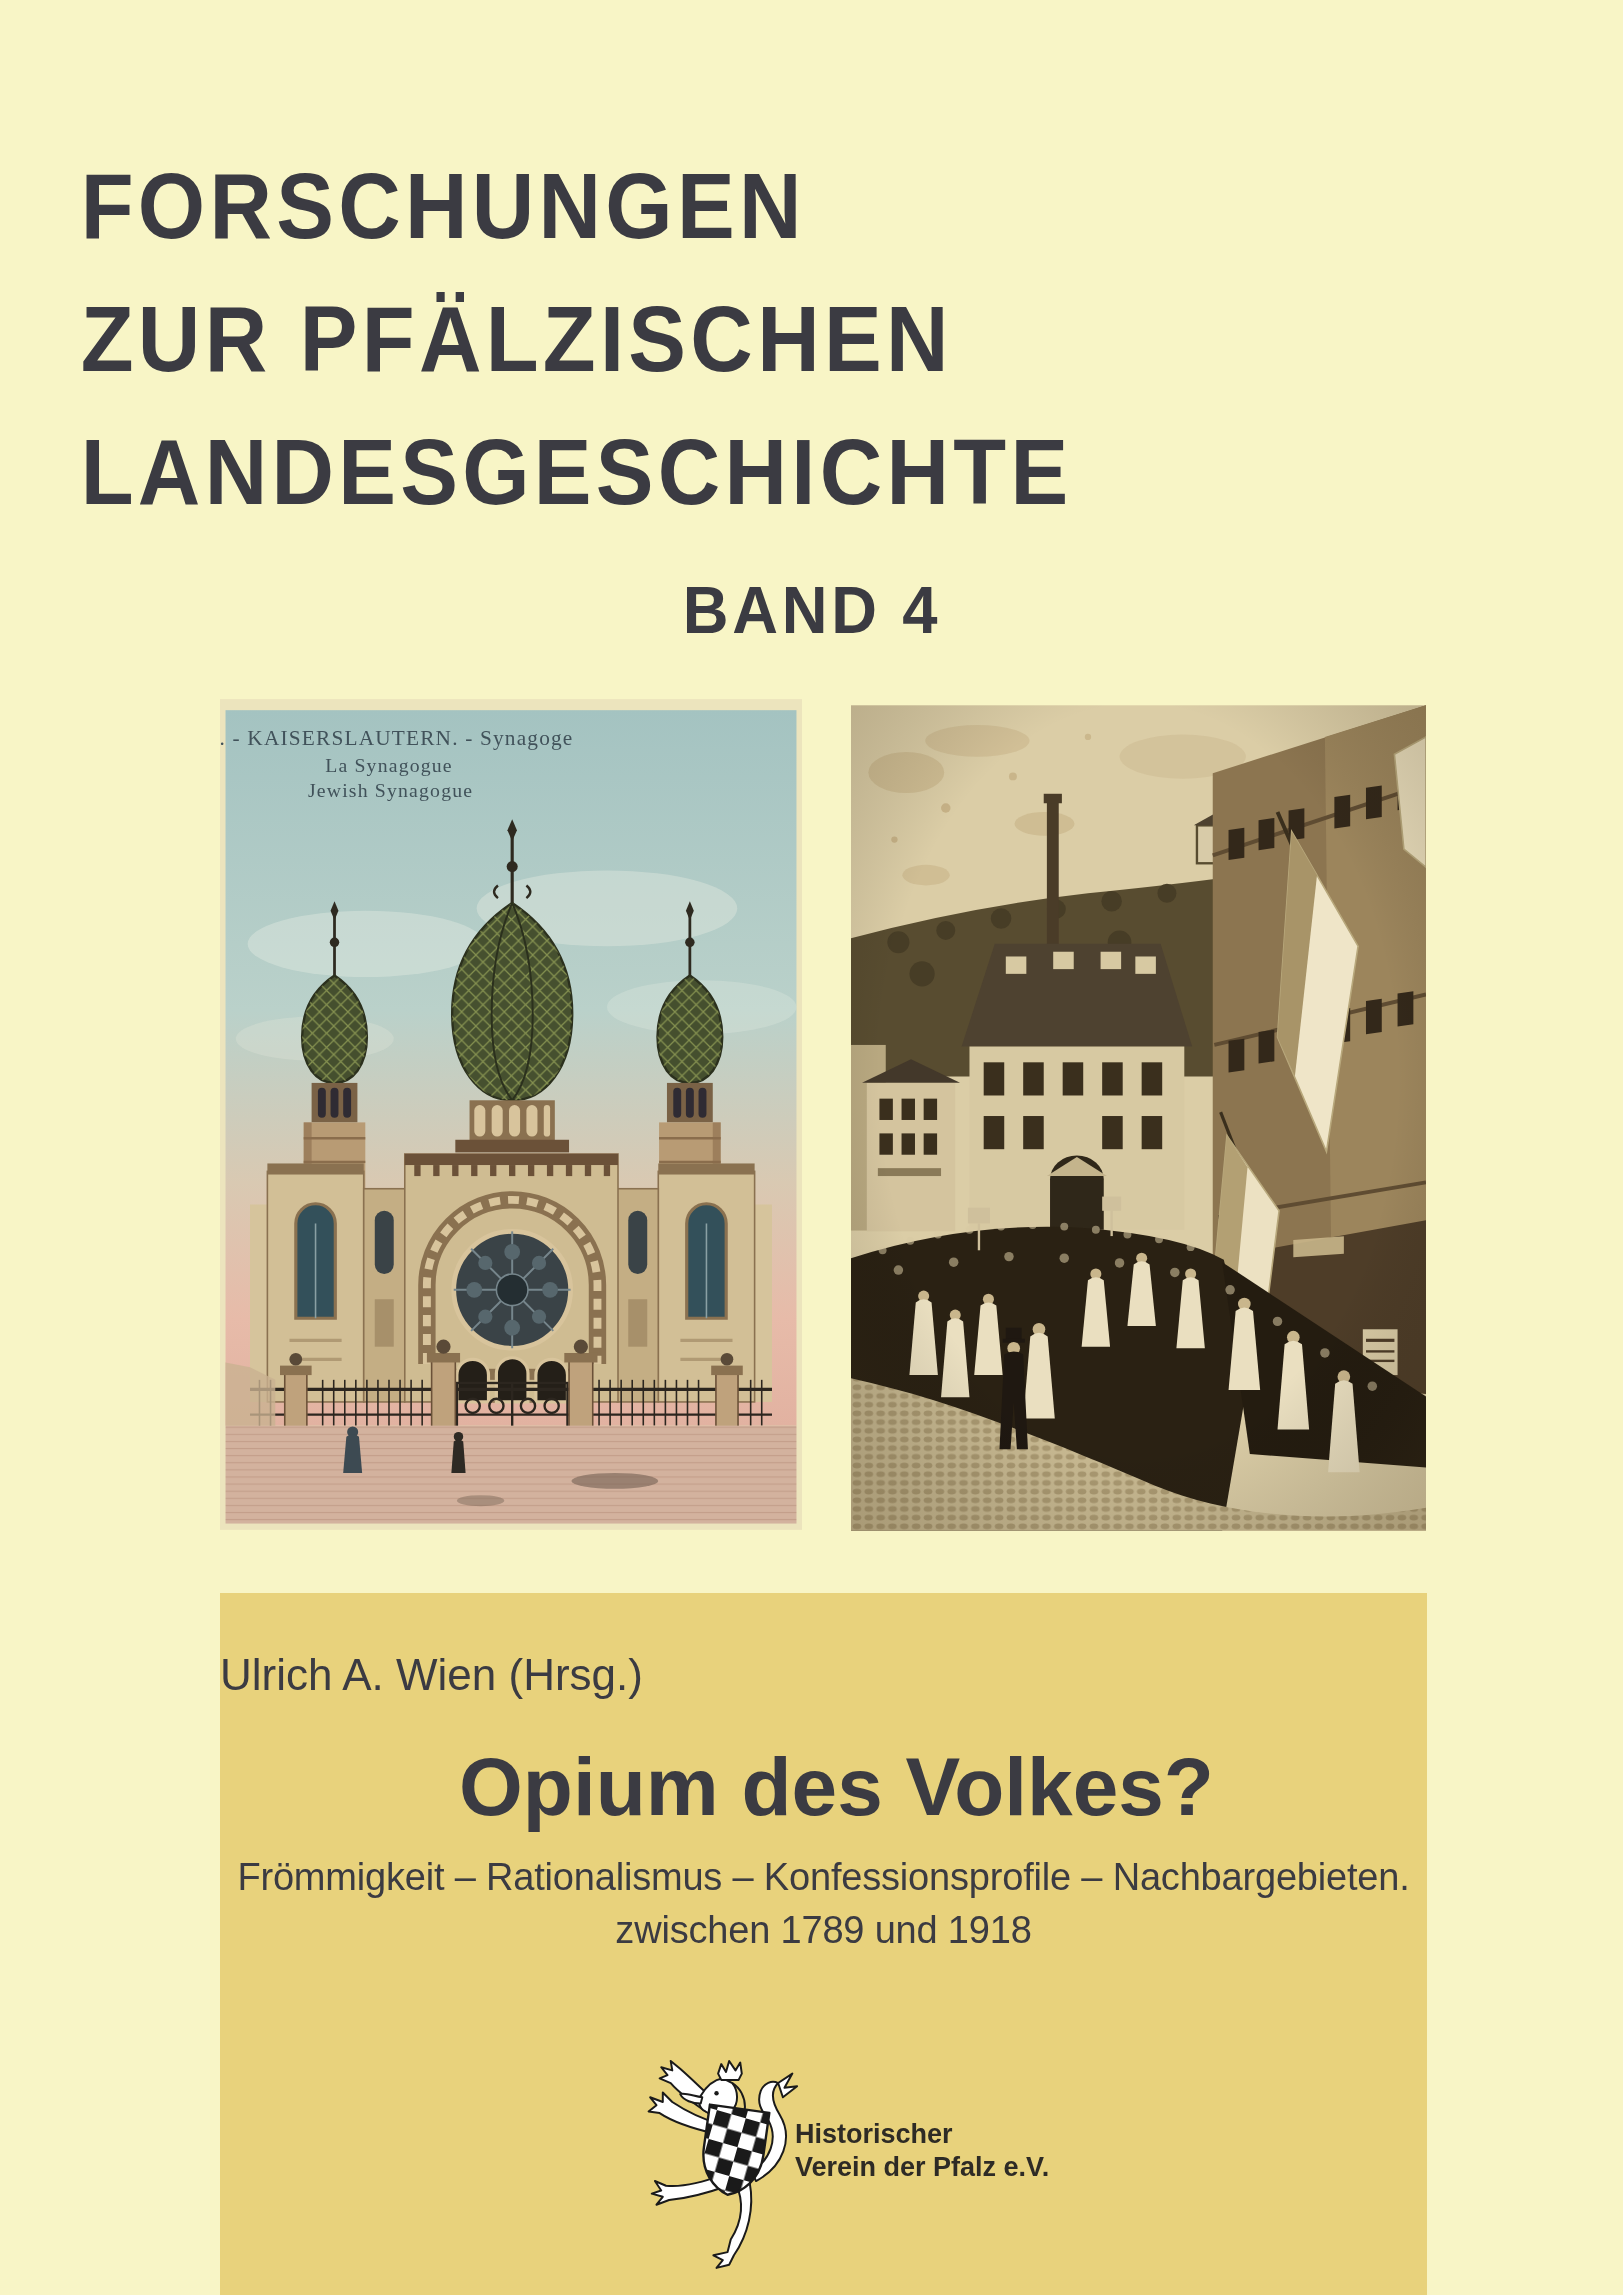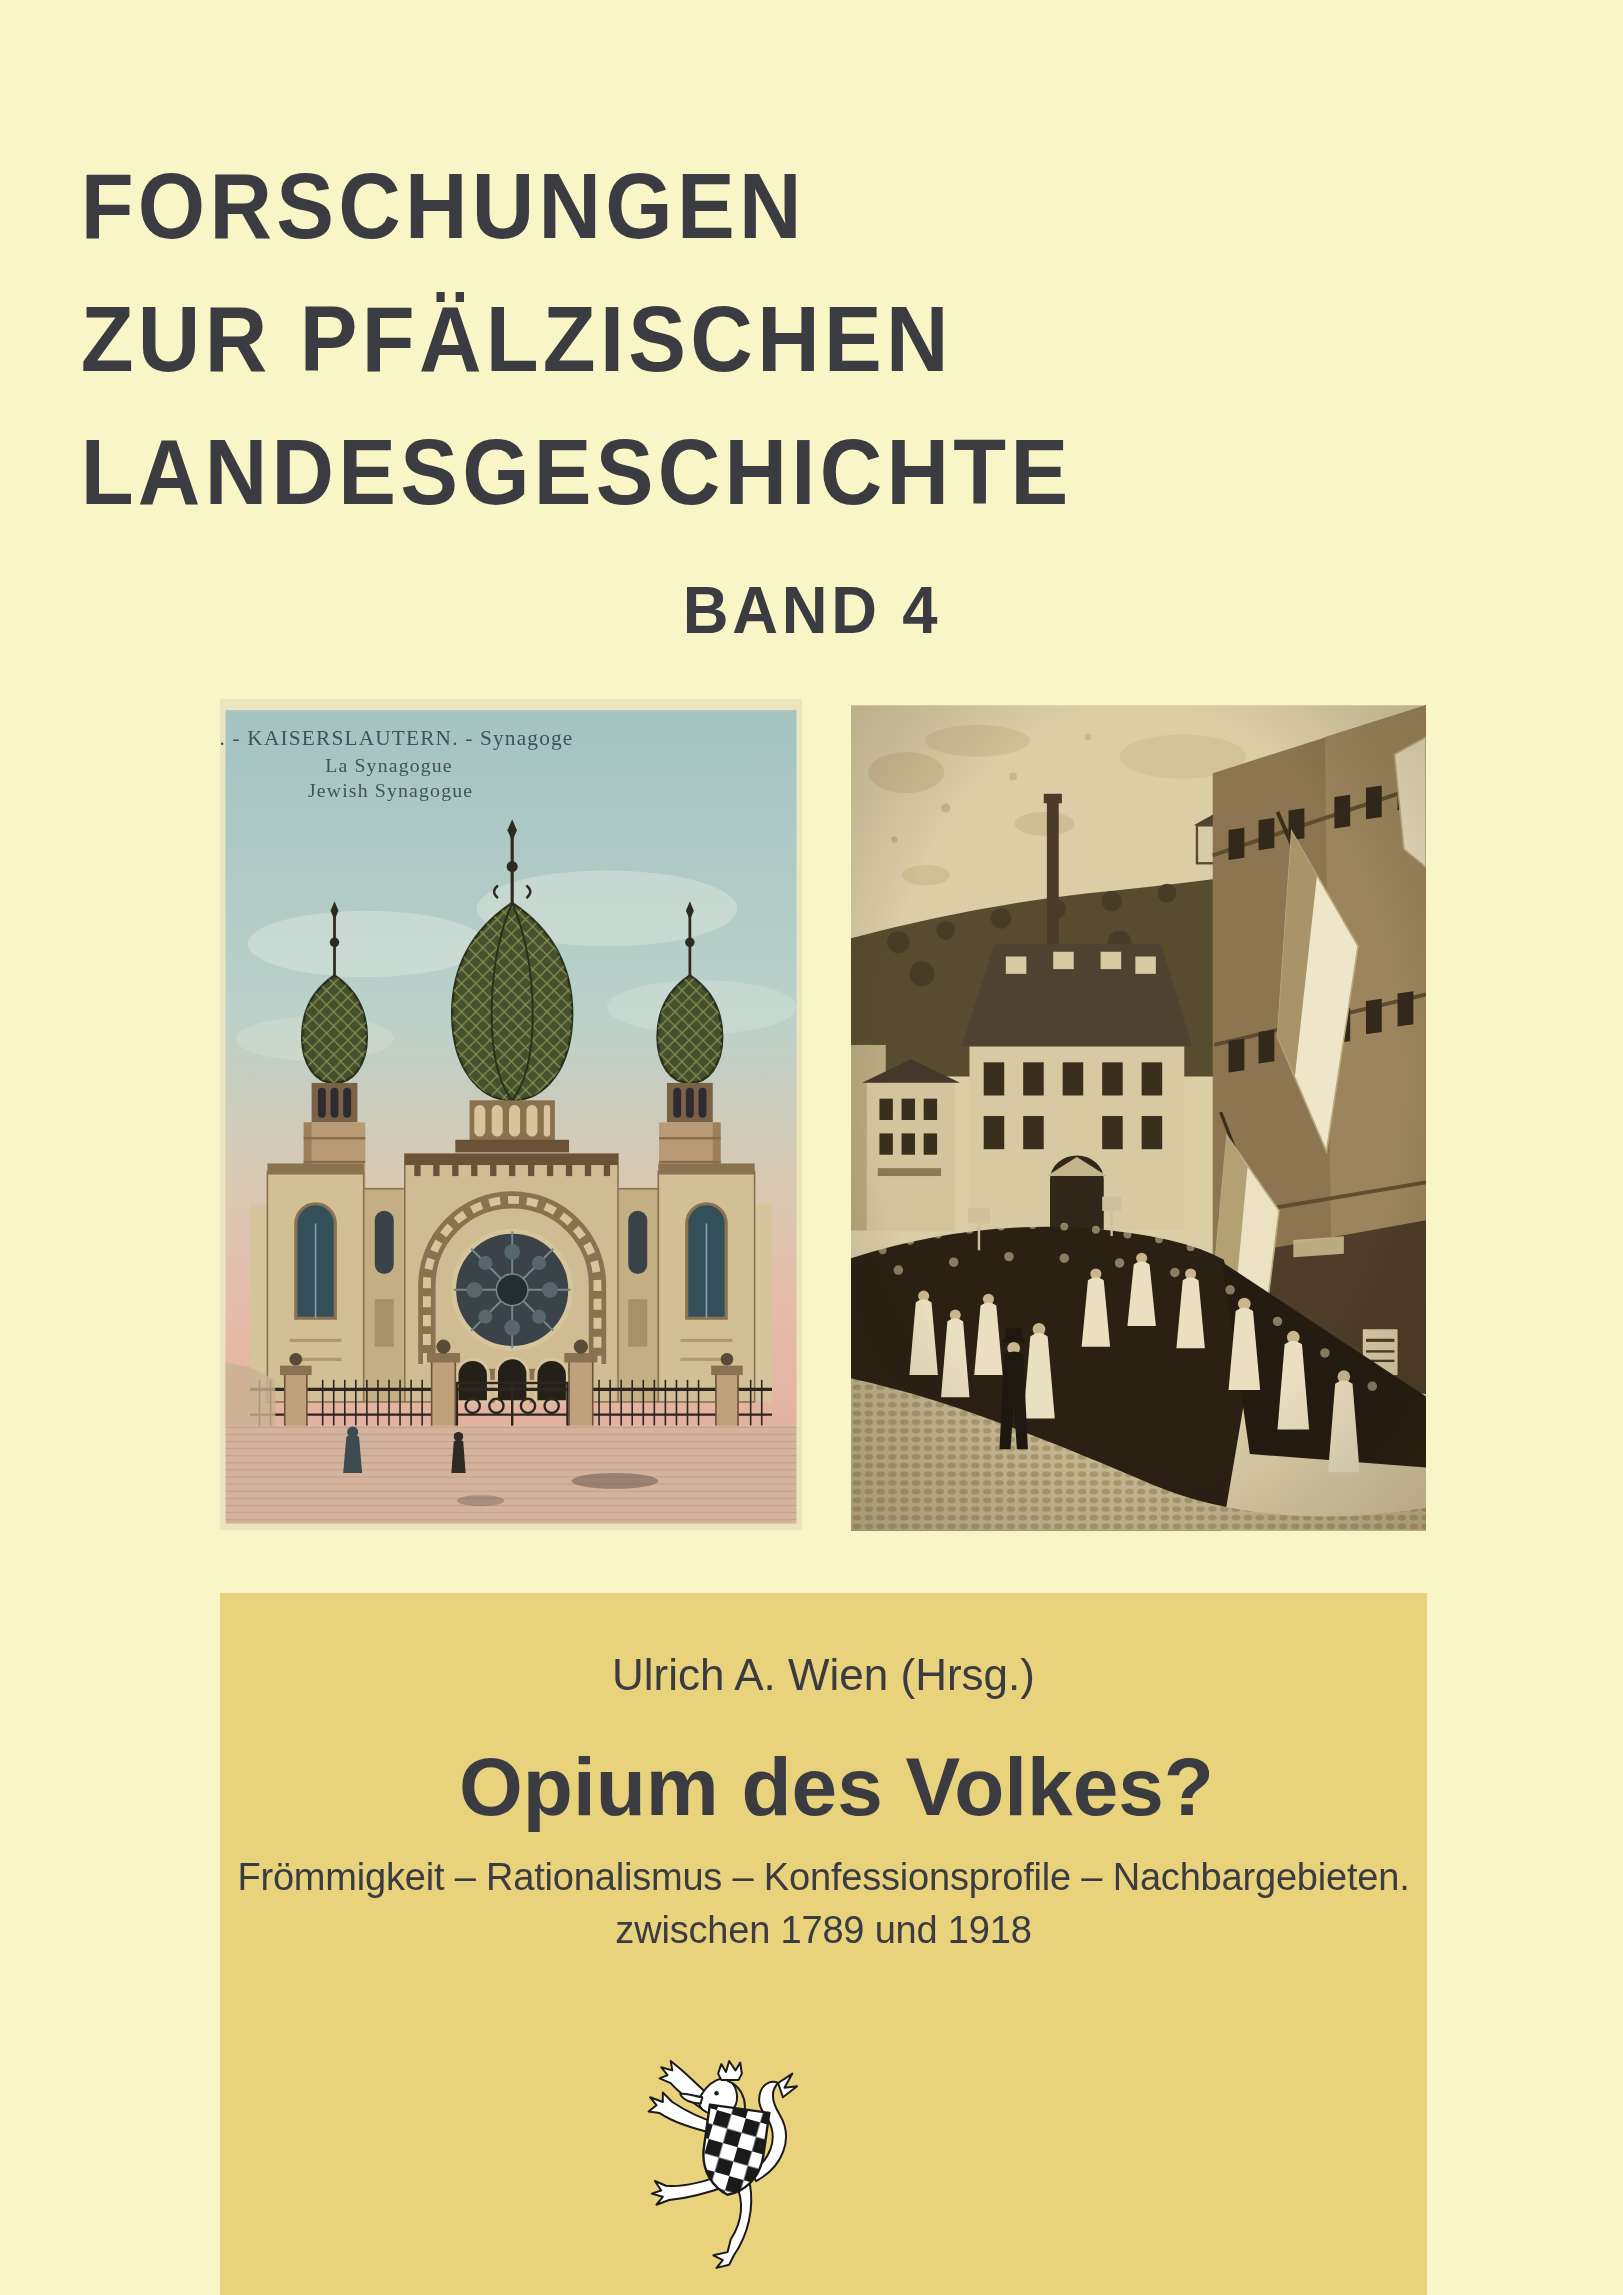--- a/index.html
+++ b/index.html
@@ -12,21 +12,21 @@
   .band{position:absolute;top:571px;left:0;width:100%;text-align:center;
         font-size:66px;line-height:79px;font-weight:700;letter-spacing:0.06em;
         transform:scaleX(0.96);}
   
   .postcard{position:absolute;left:220px;top:699px;width:582px;height:831px;margin:0;}
   .photo{position:absolute;left:851px;top:705px;width:575px;height:826px;margin:0;}
   .postcard svg,.photo svg{display:block;width:100%;height:100%;}
   .pc-caption{font-family:"Liberation Serif", serif;fill:#41525a;letter-spacing:1.5px;}
   
   .panel{position:absolute;left:220px;top:1593px;width:1207px;height:702px;background:#e8d27c;}
-  .editor{position:absolute;top:58px;left:0;width:100%;text-align:center;
+  .editor{position:absolute;top:58px;left:0;width:100%;text-align:left;
           font-size:44px;line-height:47px;font-weight:400;}
   .book-title{position:absolute;top:136px;left:0;width:100%;text-align:center;margin:13px;
           font-size:82px;line-height:89px;font-weight:700;letter-spacing:0;}
   .subtitle{position:absolute;top:258px;left:0;width:100%;text-align:center;
           font-size:38px;line-height:53px;font-weight:400;letter-spacing:-0.005em;}
   
   .logo-lion{position:absolute;left:427px;top:463px;width:158px;height:220px;}
   .logo-text{position:absolute;left:575px;top:525px;text-align:left;color:#2e2b25;}
   .logo-text div{font-size:27px;line-height:33px;font-weight:700;}
 </style>
@@ -509,15 +509,19 @@
         <path d="M90,22 L94,10 L100,20 L104,6 L112,18 L118,8 L120,22 L116,30 L94,30 Z" fill="#ffffff"></path>
         <circle cx="88" cy="47" r="2.8" fill="#1a1a1a" stroke="none"></circle>
 
         <path d="M108,34 C118,40 124,52 124,64 C124,74 118,80 112,82" fill="none"></path>
       </g>
 
       <g transform="rotate(8 110 118)">
         <path d="M72,66 L148,66 L148,120 C148,152 128,170 110,176 C92,170 72,152 72,120 Z" fill="url(#checker)" stroke="#1a1a1a" stroke-width="3" stroke-linejoin="round"></path>
       </g>
     </svg>
+    <div class="logo-text">
+      <div>Historischer</div>
+      <div>Verein der Pfalz e.V.</div>
+    </div>
   </section>
 </div>
 
 
 </body></html>

